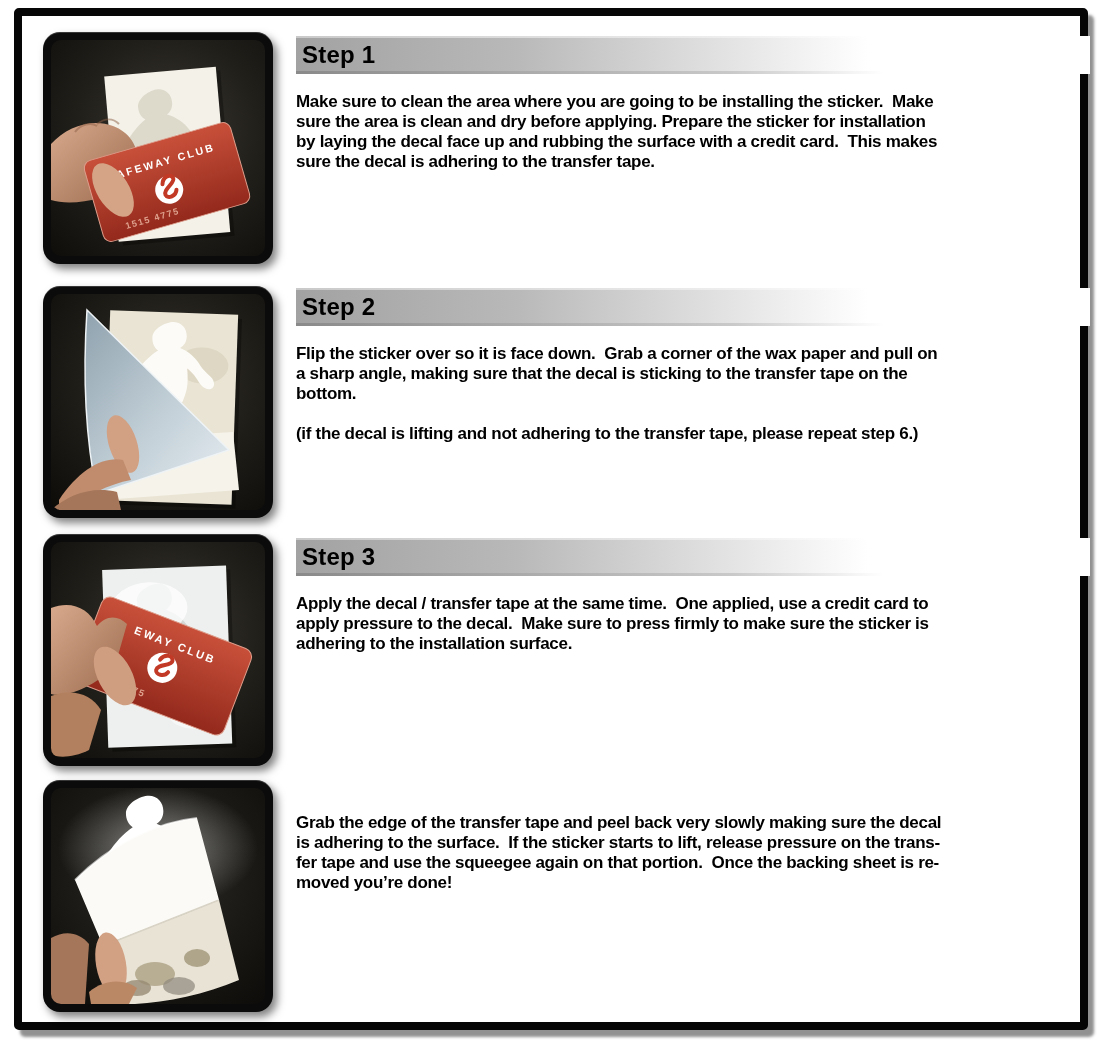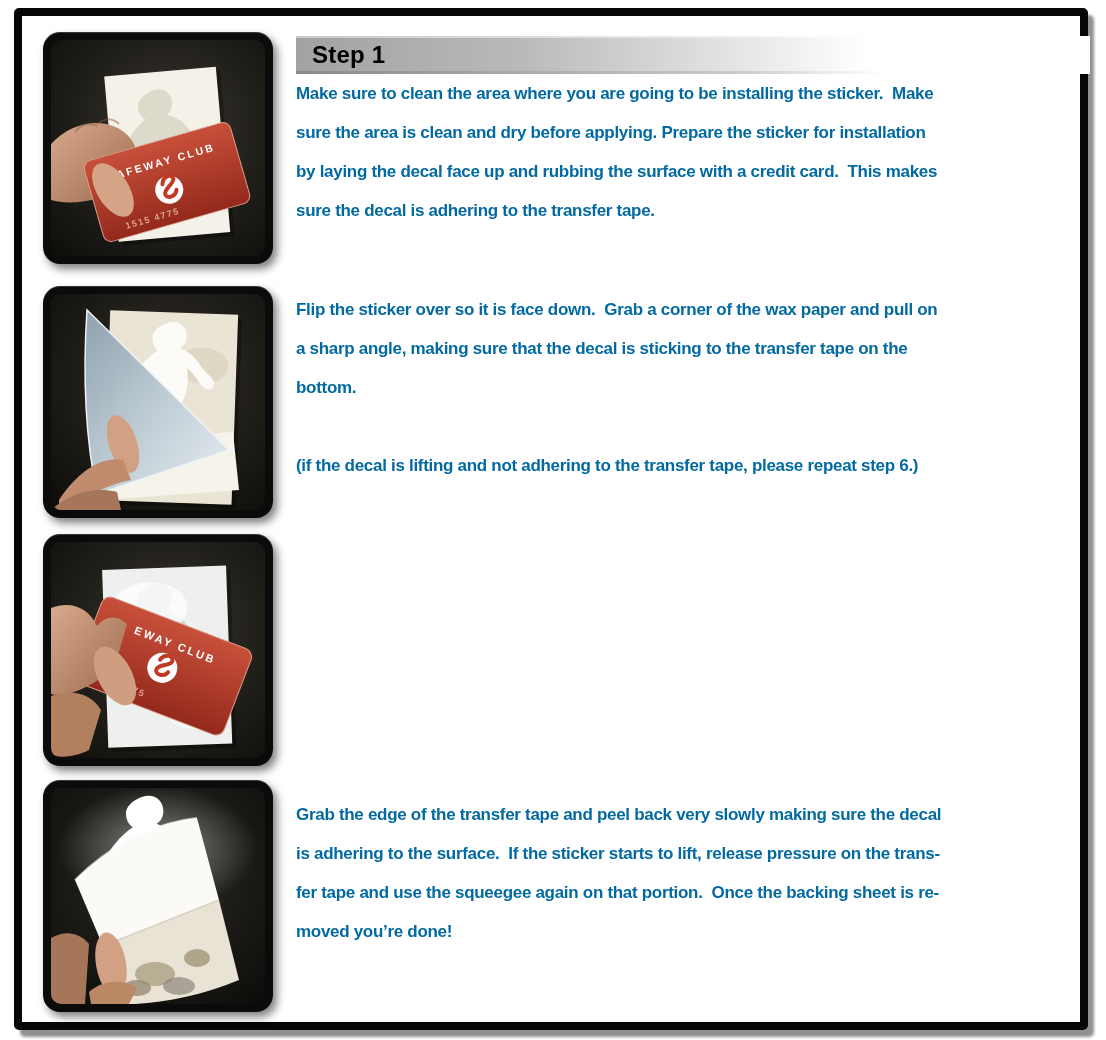--- a/index.html
+++ b/index.html
@@ -44,26 +44,27 @@
   .step-bar::before {
     content:""; position:absolute; left:0; right:0; top:-2px; height:2px;
     background:linear-gradient(90deg,#c9c9c9 0%,#eeeeee 55%,#ffffff 72%);
   }
   .step-bar::after {
     content:""; position:absolute; left:0; right:0; bottom:0; height:3px;
     background:linear-gradient(90deg,#8a8a8a 0%,#c9c9c9 55%,#ffffff 74%);
   }
   .step-title {
     font-size:24px; font-weight:bold; color:#000;
-    line-height:33px; padding-left:16px; letter-spacing:0.2px;
+    line-height:33px; padding-left:6px; letter-spacing:0.2px;
   }
 
   .step-body {
-    font-size:17px; font-weight:bold; color:#0369a1;
-    line-height:39px; letter-spacing:-0.3px;
+    margin-top:18px;
+    font-size:17px; font-weight:bold; color:#000000;
+    line-height:20px; letter-spacing:-0.3px;
     white-space:pre-wrap;
   }
 </style>
 </head>
 <body>
 
 <div class="page">
 
   <figure class="photo-frame pf-1">
     <svg viewBox="0 0 214 216" role="img" aria-label="Hand rubbing a Safeway Club card over the decal lying face up on its backing sheet">
@@ -137,20 +138,23 @@
       <polygon points="46,146 182,138 188,196 52,206" fill="#f6f3ea"></polygon>
       <path d="M36,16 L178,156 L46,200 C34,142 32,76 36,16 Z" fill="url(#silver2)" stroke="#eef3f6" stroke-width="1.5"></path>
       <g>
         <ellipse cx="72" cy="150" rx="14" ry="30" transform="rotate(-18 72 150)" fill="#d2a083"></ellipse>
         <path d="M8,206 C28,176 52,162 72,166 L80,186 C58,190 34,202 18,216 L8,216 Z" fill="#c08c6d"></path>
         <path d="M0,216 C18,200 42,192 66,198 L70,216 Z" fill="#a5765a"></path>
       </g>
     </svg>
   </figure>
   <div class="step-content sc-2">
+    <div class="step-bar">
+      <h2 class="step-title">Step 2</h2>
+    </div>
     <p class="step-body">Flip the sticker over so it is face down.  Grab a corner of the wax paper and pull on
 a sharp angle, making sure that the decal is sticking to the transfer tape on the
 bottom.
 
 (if the decal is lifting and not adhering to the transfer tape, please repeat step 6.)</p>
   </div>
 
   <figure class="photo-frame pf-3">
     <svg viewBox="0 0 214 216" role="img" aria-label="Hand pressing the applied decal and transfer tape with a credit card">
       <defs>
@@ -184,20 +188,26 @@
         <text x="-58" y="36" fill="#dfa28e" font-family="Liberation Sans, sans-serif" font-size="9.5" font-weight="bold" letter-spacing="1.5">575 4775</text>
       </g>
       <g>
         <path d="M0,66 C20,58 38,66 46,84 C54,74 66,72 76,82 L64,124 C42,146 14,156 0,152 Z" fill="url(#skin3)"></path>
         <ellipse cx="64" cy="134" rx="17" ry="32" transform="rotate(-28 64 134)" fill="#cf9d80"></ellipse>
         <path d="M0,154 C22,146 40,152 50,168 L38,208 C22,216 6,216 0,212 Z" fill="#b2805e"></path>
       </g>
     </svg>
   </figure>
   <div class="step-content sc-3">
+    <div class="step-bar">
+      <h2 class="step-title">Step 3</h2>
+    </div>
+    <p class="step-body">Apply the decal / transfer tape at the same time.  One applied, use a credit card to
+apply pressure to the decal.  Make sure to press firmly to make sure the sticker is
+adhering to the installation surface.</p>
   </div>
 
   <figure class="photo-frame pf-4">
     <svg viewBox="0 0 214 216" role="img" aria-label="Hand peeling the transfer tape back slowly after applying the decal">
       <defs>
         <radialGradient id="bg4" cx="50%" cy="40%" r="80%">
           <stop offset="0" stop-color="#2e2c28"></stop>
             <stop offset="0.55" stop-color="#1a1915"></stop>
             <stop offset="1" stop-color="#0c0b09"></stop>
         </radialGradient>

